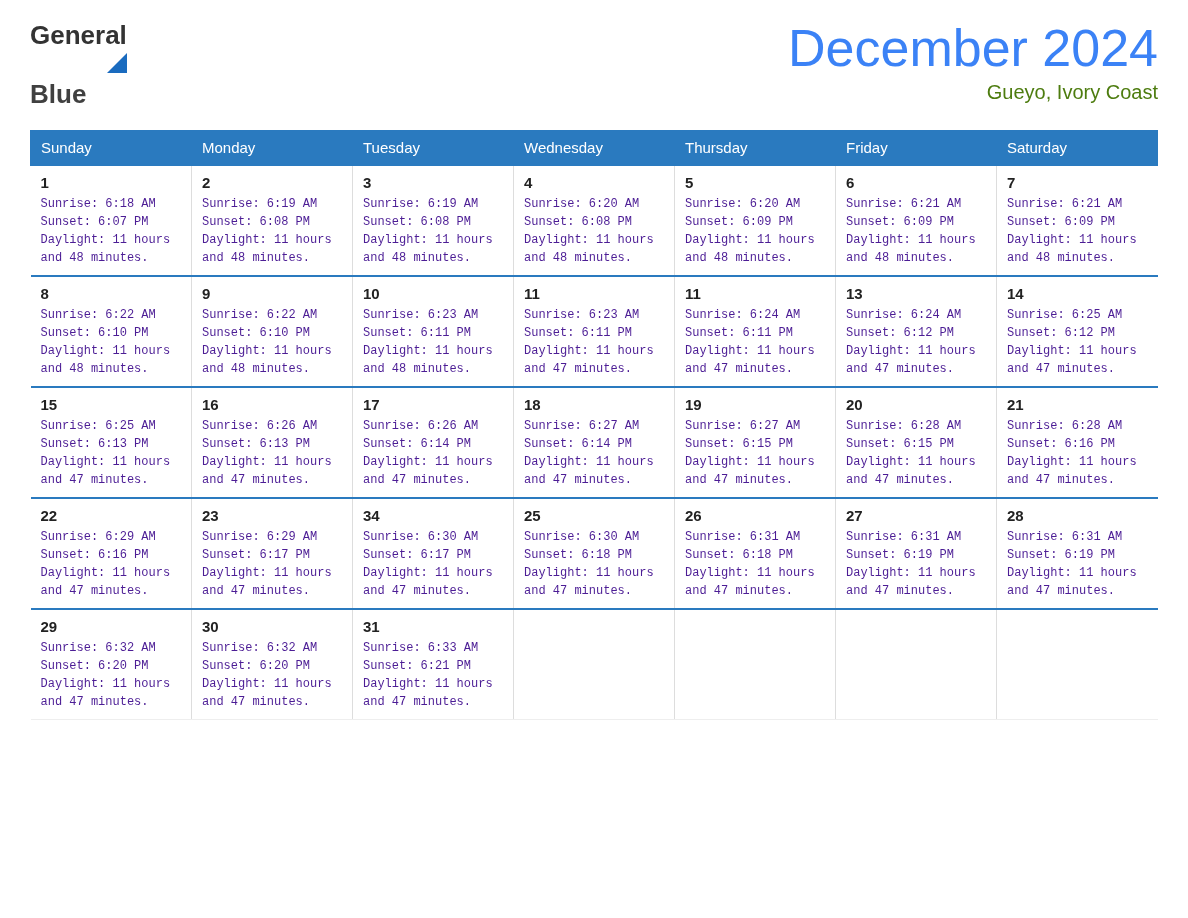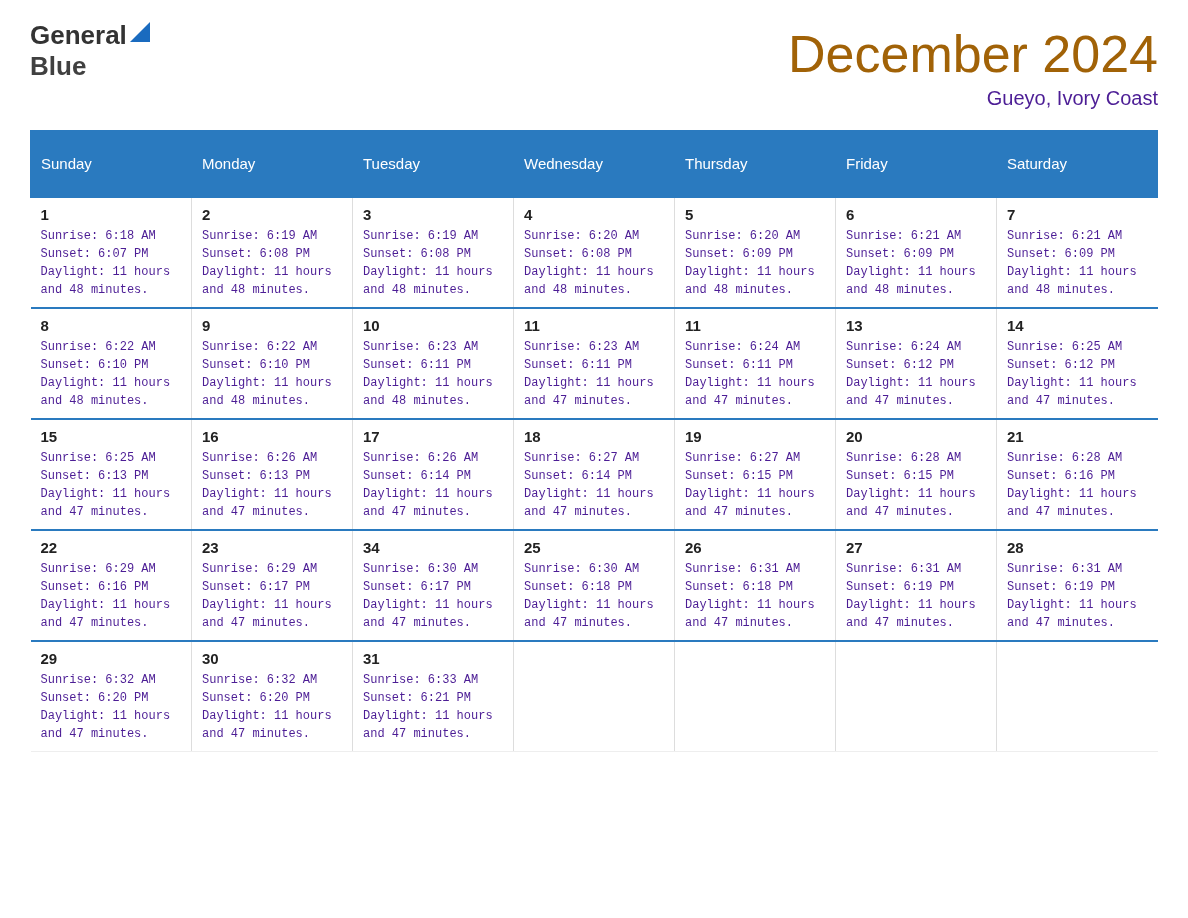--- a/index.html
+++ b/index.html
@@ -29,50 +29,50 @@
       font-size: 26px;
       font-weight: bold;
       color: #404040;
     }
     .logo-wrapper {
       display: flex;
       flex-direction: column;
     }
     .logo-top {
       display: flex;
-      align-items: flex-start;
+      align-items: flex-end;
+      flex-direction: column;
     }
     .title-section {
       text-align: right;
     }
     .month-title {
       font-size: 52px;
       font-weight: 300;
-      color: #a16207;
+      color: #3b82f6;
       line-height: 1.1;
-      margin-top: 6px;
     }
     .location {
       font-size: 20px;
-      color: #4c1d95;
+      color: #4d7c0f;
       margin-top: 4px;
     }
     table {
       width: 100%;
       border-collapse: collapse;
       table-layout: fixed;
     }
     thead tr {
       background-color: #2a7abf;
     }
     thead th {
       color: #fff;
       font-size: 15px;
       font-weight: normal;
-      padding: 24px 10px;
+      padding: 8px 10px;
       text-align: left;
       border: 1px solid #2a7abf;
     }
     tbody tr {
       border-top: 2px solid #2a7abf;
     }
     tbody td {
       vertical-align: top;
       padding: 8px 10px;
       font-size: 12.5px;

